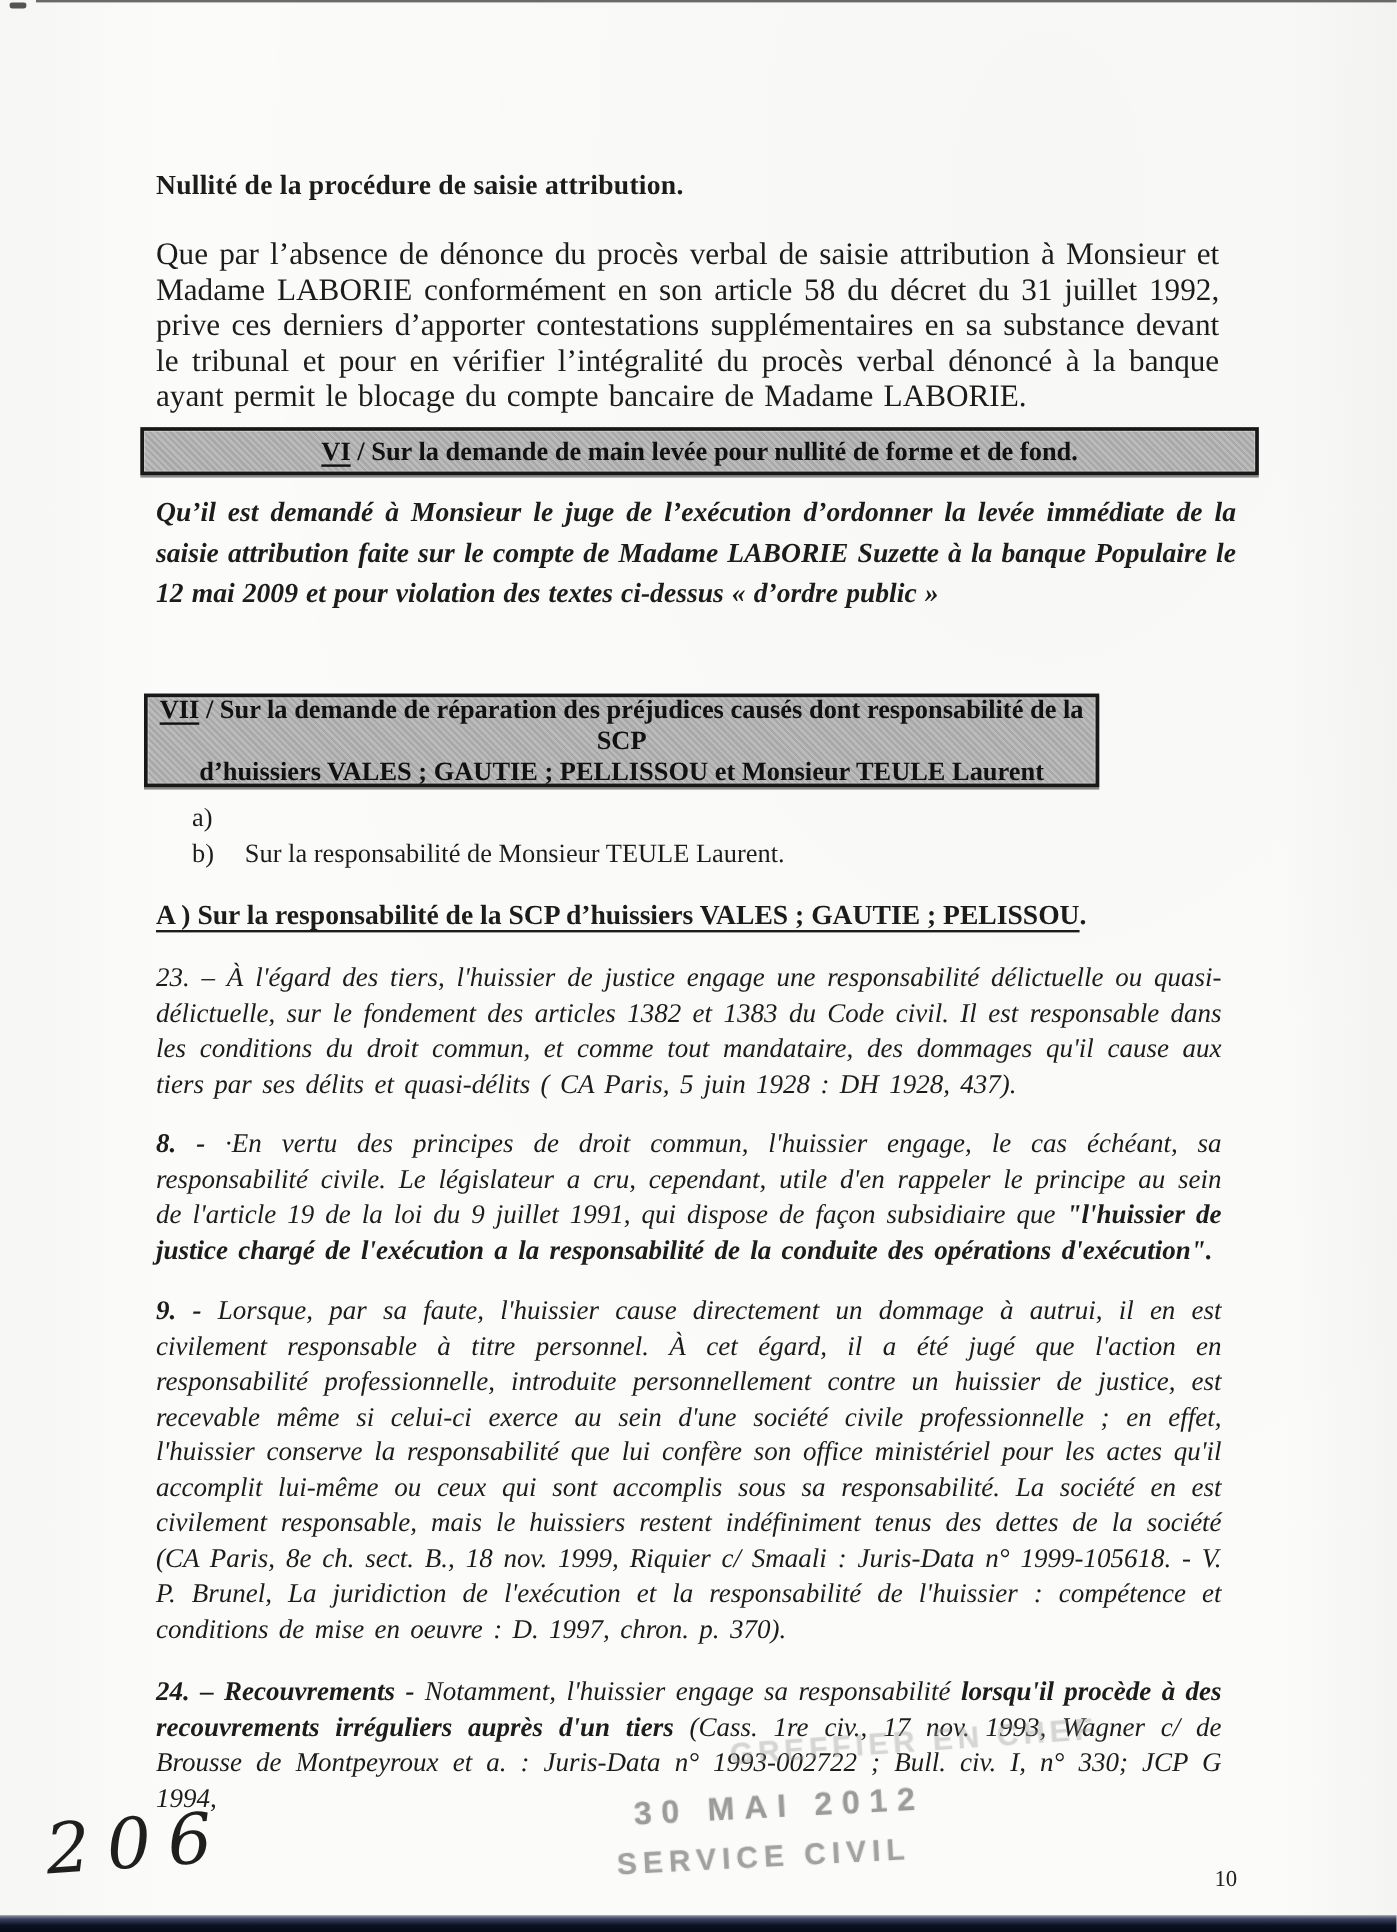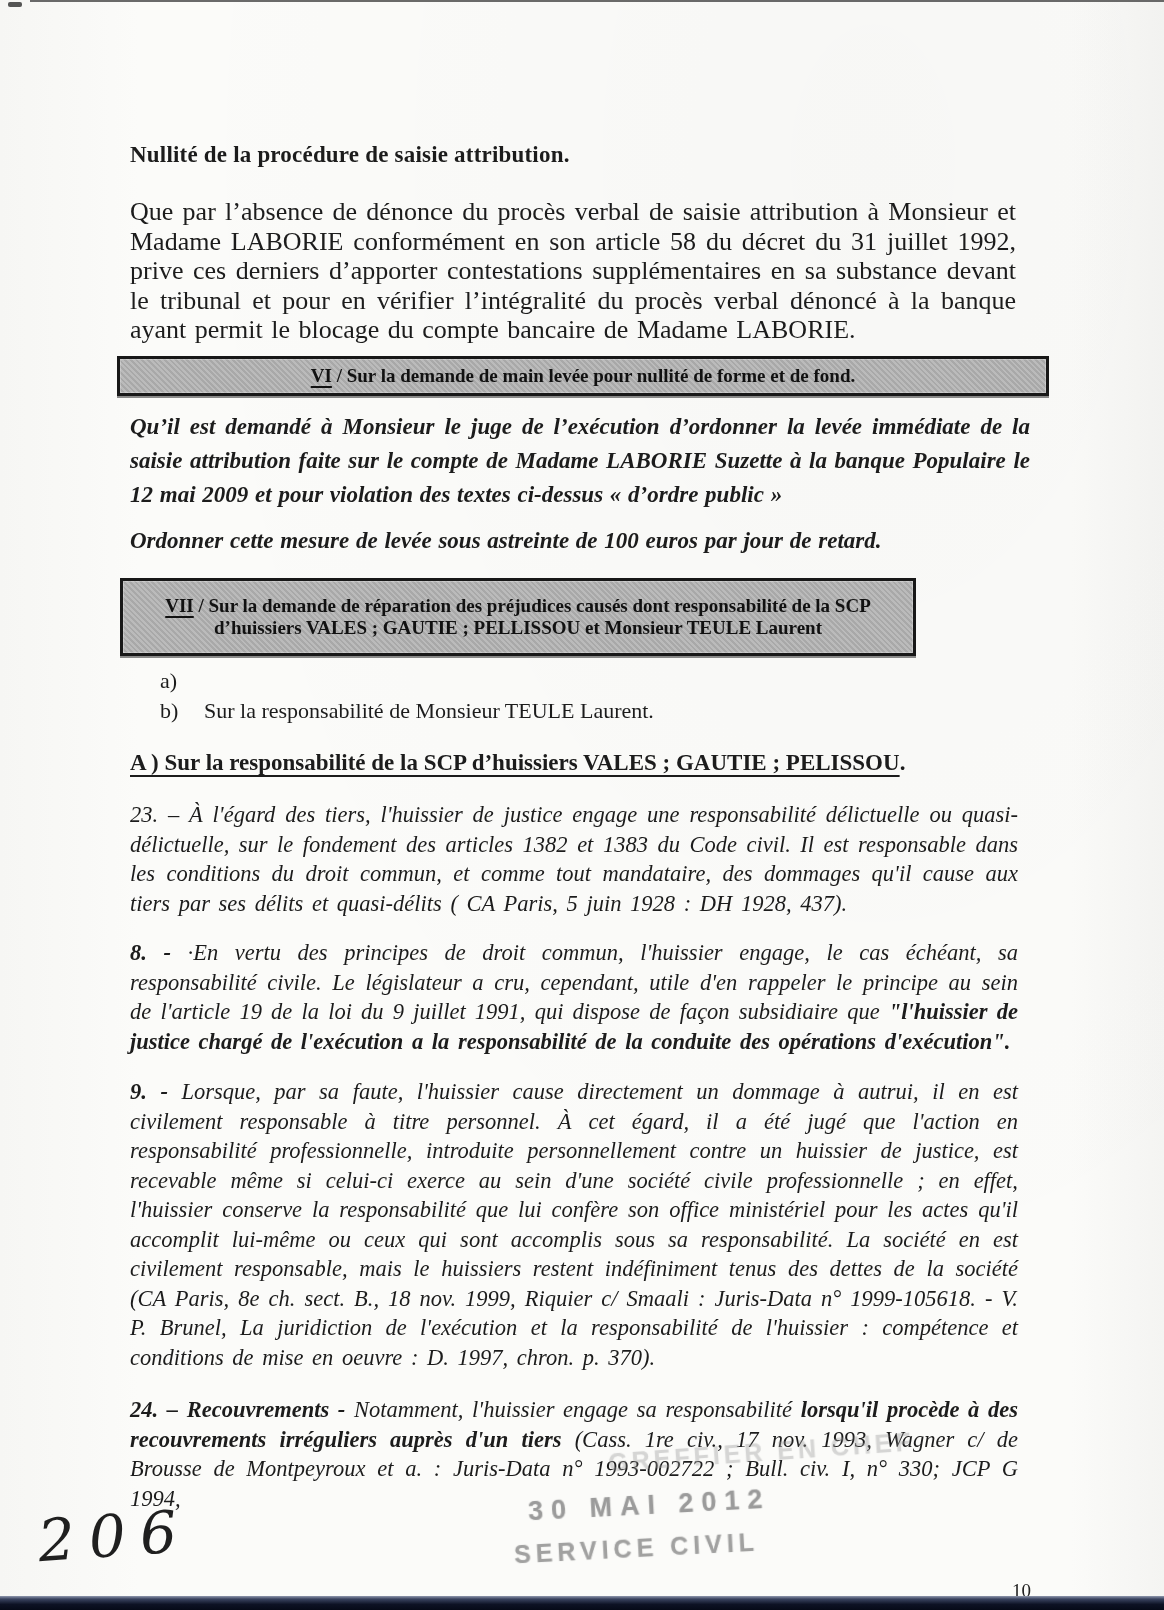--- a/index.html
+++ b/index.html
@@ -14,21 +14,21 @@
   }
   .abs { position:absolute; }
   .doc-h1 { font-weight:bold; font-size:23px; letter-spacing:0.2px; }
   .body-par { font-size:26px; line-height:29.5px; text-align:justify; word-spacing:2px; }
   .banner {
     background:
       repeating-linear-gradient(45deg, rgba(255,255,255,0.10) 0 2px, rgba(0,0,0,0.06) 2px 4px),
       #b3b3b3;
     border:3px solid #181818;
     box-shadow:0 2px 0 rgba(0,0,0,0.45), inset 0 0 0 1px rgba(255,255,255,0.25);
-    text-align:center; font-weight:bold; font-size:19px; color:#111;
+    text-align:center; font-weight:bold; font-size:22px; color:#111;
     display:flex; flex-direction:column; justify-content:center;
     padding:4px 10px; box-sizing:border-box;
   }
   .num-underline { text-decoration:underline; text-underline-offset:4px; text-decoration-thickness:2px; }
   .plea { font-weight:bold; font-style:italic; font-size:23px; line-height:34px; text-align:justify; word-spacing:1px; }
   .ital-par { font-style:italic; font-size:22.5px; line-height:29.5px; text-align:justify; word-spacing:3px; }
   .ital-par .b { font-weight:bold; }
   .list-row { font-size:22px; line-height:29px; display:flex; }
   .list-marker { width:44px; flex:0 0 44px; }
   .heading-a { font-weight:bold; font-size:23px; }
@@ -41,21 +41,21 @@
     font-family:"Liberation Sans", sans-serif; color:#9a9a9a; opacity:0.38;
     filter:blur(0.5px); font-weight:bold; font-size:25px; letter-spacing:4px;
     transform:rotate(-4deg);
   }
   .stamp-date { font-weight:bold; font-size:27px; letter-spacing:8px; transform:rotate(-3deg); opacity:0.85; filter:blur(0.3px); }
   .stamp-service { font-weight:bold; font-size:25px; letter-spacing:5px; transform:rotate(-3deg); opacity:0.8; filter:blur(0.3px); }
   .handwritten {
     font-family:"DejaVu Serif", serif; font-style:italic; font-weight:normal;
     font-size:58px; letter-spacing:14px; color:#1f1f1f; transform:rotate(-4deg);
   }
-  .page-number { font-size:19px; color:#222;margin-top:24px; }
+  .page-number { font-size:19px; color:#222; }
   .scan-top-line { background:#3a3a3a; opacity:0.75; }
   .scan-corner-blob { background:#2c2c2c; border-radius:2px; opacity:0.8; }
   .scan-bottom-edge {
     background:linear-gradient(to bottom, #8f97ad 0%, #39435f 22%, #0d1224 60%, #060a18 100%);
   }
 </style>
 </head>
 <body>
 
 <div class="sheet">
@@ -68,21 +68,20 @@
   <div class="abs body-par" style="top:197px; left:130px; width:886px;">Que par l’absence de dénonce du procès verbal de saisie attribution à Monsieur et Madame LABORIE conformément en son article 58 du décret du 31 juillet 1992, prive ces derniers d’apporter contestations supplémentaires en sa substance devant le tribunal et pour en vérifier l’intégralité du procès verbal dénoncé à la banque ayant permit le blocage du compte bancaire de Madame LABORIE.</div>
 
   <div class="abs banner" style="top:356px; left:117px; width:932px; height:40px;">
     <div>
       <span class="num-underline">VI</span><span> / Sur la demande de main levée pour nullité de forme et de fond.</span>
     </div>
   </div>
 
   <div class="abs plea" style="top:410px; left:130px; width:900px;">Qu’il est demandé à Monsieur le juge de l’exécution d’ordonner la levée immédiate de la saisie attribution faite sur le compte de Madame LABORIE Suzette à la banque Populaire le 12 mai 2009 et pour violation des textes ci-dessus «  d’ordre public »</div>
 
-  <div class="abs plea" style="top:524px; left:130px; width:900px;">Ordonner cette mesure de levée sous astreinte de 100 euros par jour de retard.</div>
 
   <div class="abs banner" style="top:578px; left:120px; width:796px; height:78px;">
     <div>
       <span class="num-underline">VII</span><span> / Sur la demande de réparation des préjudices causés dont responsabilité de la SCP</span>
     </div>
     <div>d’huissiers VALES ; GAUTIE ; PELLISSOU et Monsieur TEULE Laurent</div>
   </div>
 
   <div class="abs list-row" style="top:666px; left:160px; width:870px;">
     <span class="list-marker">a)</span>

